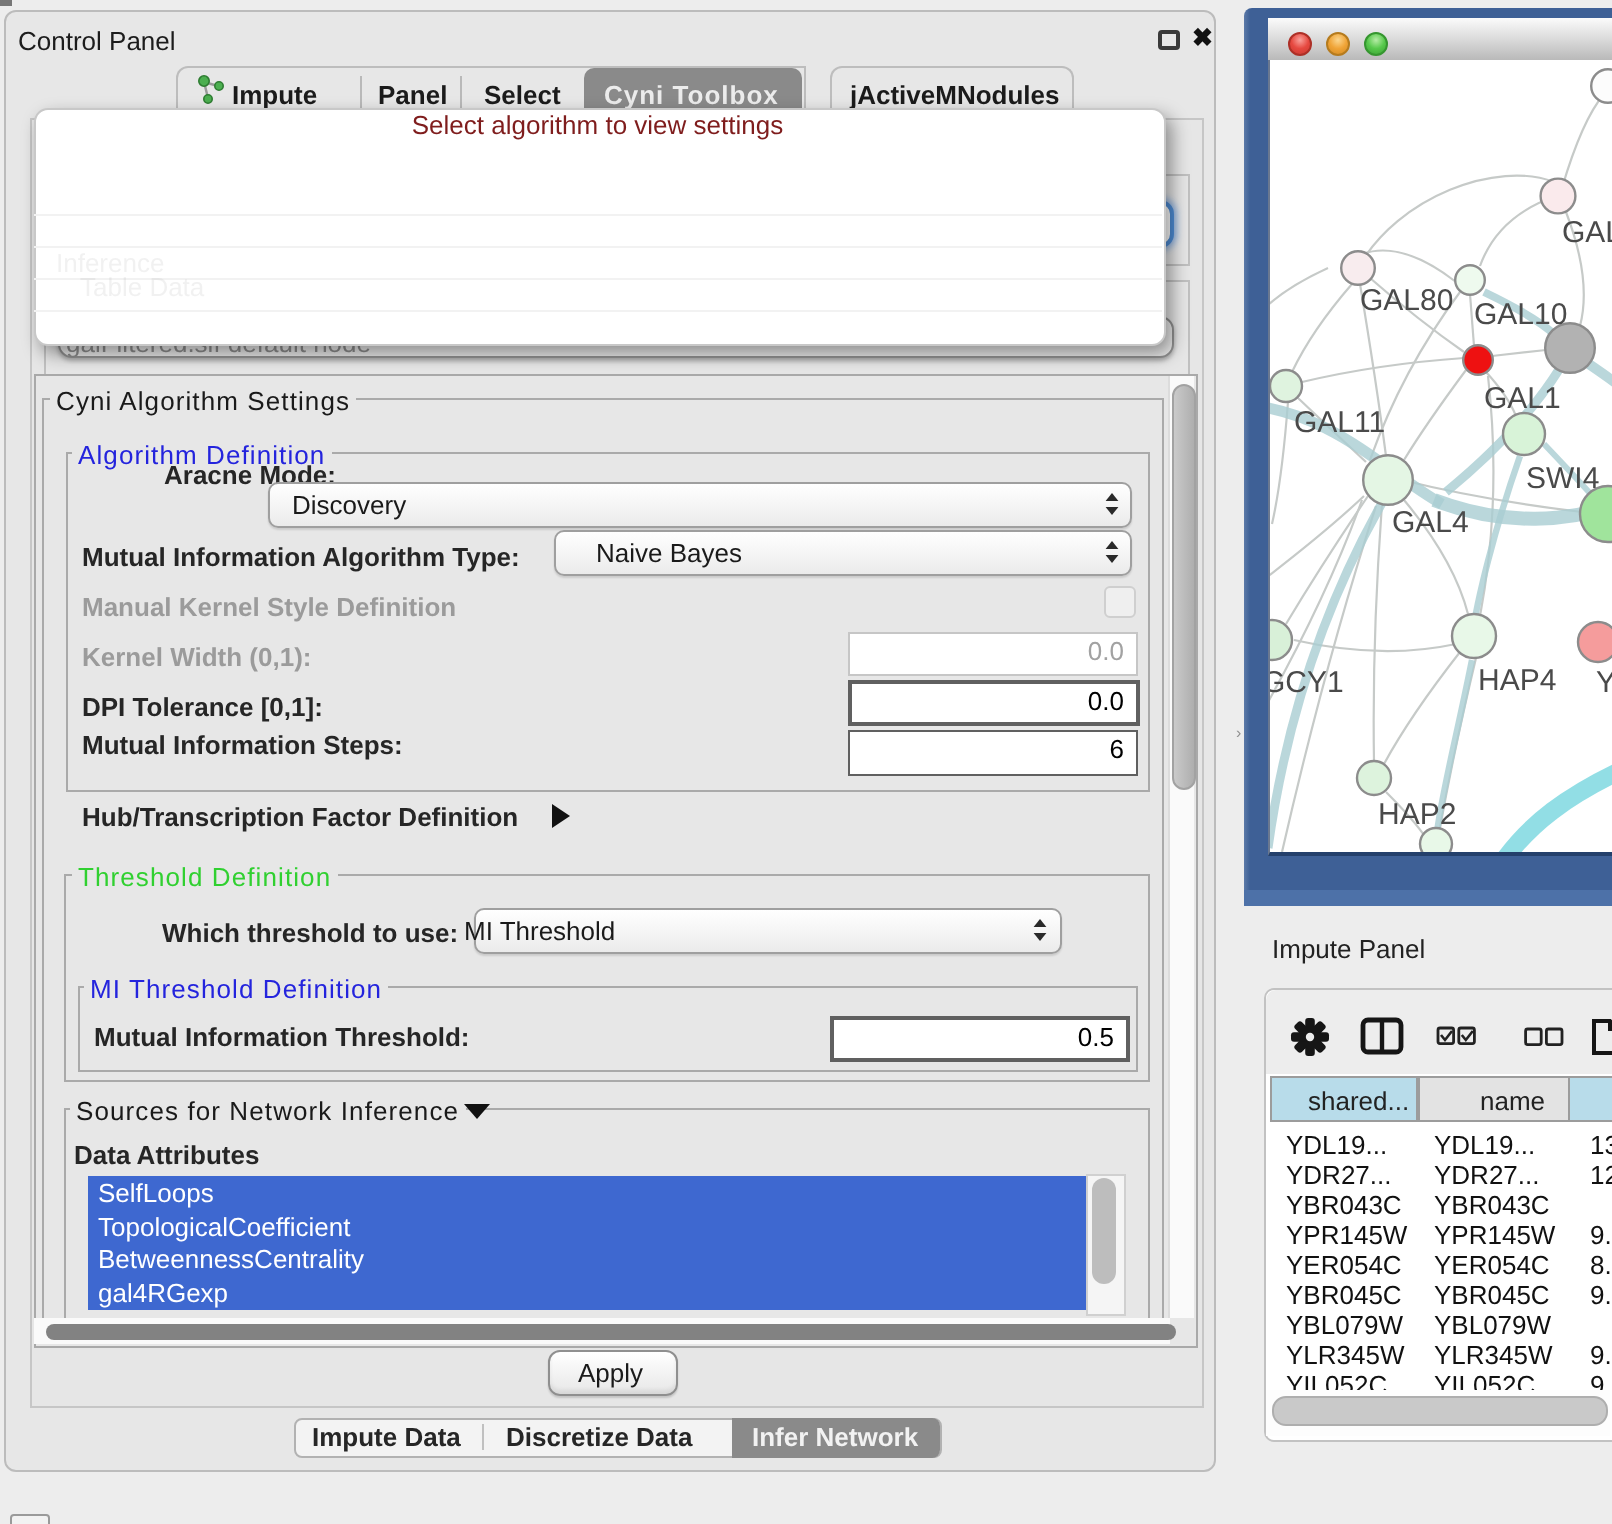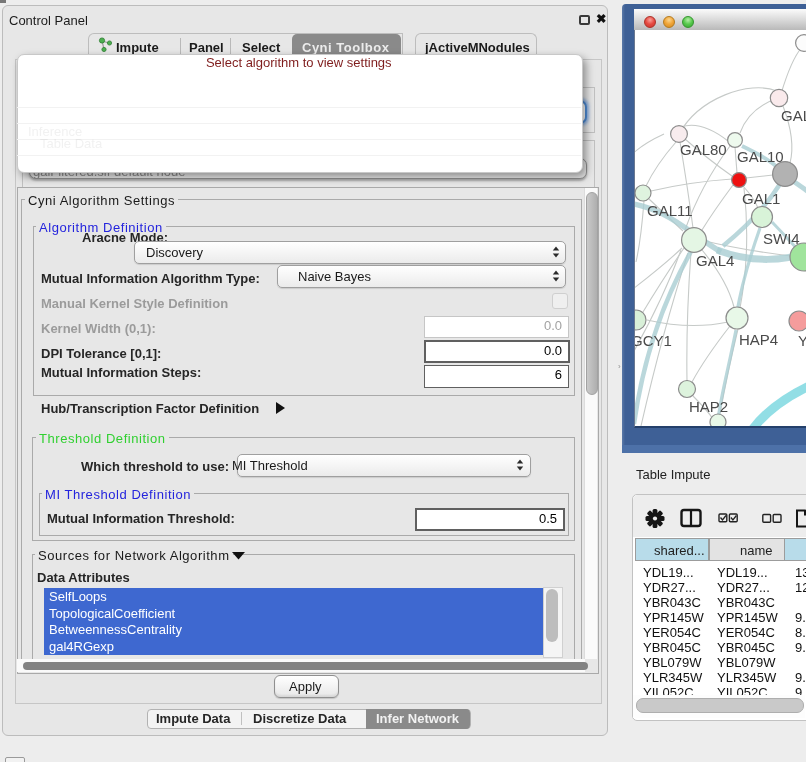--- a/index.html
+++ b/index.html
@@ -103,21 +103,21 @@
     <path d="M4 0.5 L7.2 4.5 H0.8 Z" fill="#2a2a2a"></path>
     <path d="M4 11.5 L7.2 7.5 H0.8 Z" fill="#2a2a2a"></path>
   </svg>
 
 <div class="grp" style="left:39px;top:493px;width:528px;height:41px;"></div>
 <div class="gt r13" style="left:42px;top:487px;color:#2424dd;">MI Threshold Definition</div>
 <div class="ab b13" style="left:47px;top:511px;">Mutual Information Threshold:</div>
 <div class="fld" style="left:415px;top:508px;width:140px;height:18px;border:2px solid #606060;padding:1px 6px 0 0;color:#000;">0.5</div>
 
 <div class="grp" style="left:32px;top:554px;width:541px;height:107px;border-bottom:none;"></div>
-<div class="gt r13" style="left:35px;top:548px;color:#1a1a1a;">Sources for Network Algorithm</div>
+<div class="gt r13" style="left:35px;top:548px;color:#1a1a1a;">Sources for Network Inference</div>
 <svg class="ab" style="left:232px;top:551px;" width="13" height="9" viewBox="0 0 13 9">
     <path d="M0 1 L13 1 L6.5 8.5 Z" fill="#111"></path>
   </svg>
 <div class="ab b13" style="left:37px;top:570px;">Data Attributes</div>
 
 <div class="ab" style="left:44px;top:588px;width:499px;height:67px;background:#3e68d0;"></div>
 <div class="ab" style="left:49px;top:589px;font:13px 'Liberation Sans';color:#fff;line-height:16.5px;">SelfLoops<br>TopologicalCoefficient<br>BetweennessCentrality<br>gal4RGexp</div>
 <div class="ab" style="left:543px;top:587px;width:18px;height:69px;background:#f5f5f5;border:1px solid #d0d0d0;"></div>
 <div class="ab" style="left:546px;top:589px;width:12px;height:53px;background:#bdbdbd;border-radius:6px;"></div>
 
@@ -227,21 +227,21 @@
  <text x="762" y="244">SWI4</text>
  <text x="695" y="266">GAL4</text>
  <text x="630" y="346">GCY1</text>
  <text x="738" y="345">HAP4</text>
  <text x="797" y="346">YM</text>
  <text x="688" y="412">HAP2</text>
 </g>
 </svg>
 </div>
 
-<div class="ab r13" style="left:636px;top:467px;color:#222;">Table Impute</div>
+<div class="ab r13" style="left:636px;top:467px;color:#222;">Impute Panel</div>
 <div class="ab" style="left:632px;top:494px;width:180px;height:225px;background:#fff;border:1px solid #c2c2c2;border-radius:5px;"></div>
 <div class="ab" style="left:633px;top:495px;width:178px;height:42px;background:#ededed;border-radius:5px 5px 0 0;"></div>
 <svg class="ab" style="left:632px;top:494px;z-index:5;" width="174" height="44" viewBox="632 494 174 44">
  <g fill="#161616">
   <circle cx="655" cy="518.5" r="6"></circle>
   <rect x="652.6" y="509" width="4.8" height="19" rx="1.5"></rect>
   <rect x="652.6" y="509" width="4.8" height="19" rx="1.5" transform="rotate(45 655 518.5)"></rect>
   <rect x="652.6" y="509" width="4.8" height="19" rx="1.5" transform="rotate(90 655 518.5)"></rect>
   <rect x="652.6" y="509" width="4.8" height="19" rx="1.5" transform="rotate(135 655 518.5)"></rect>
  </g>

